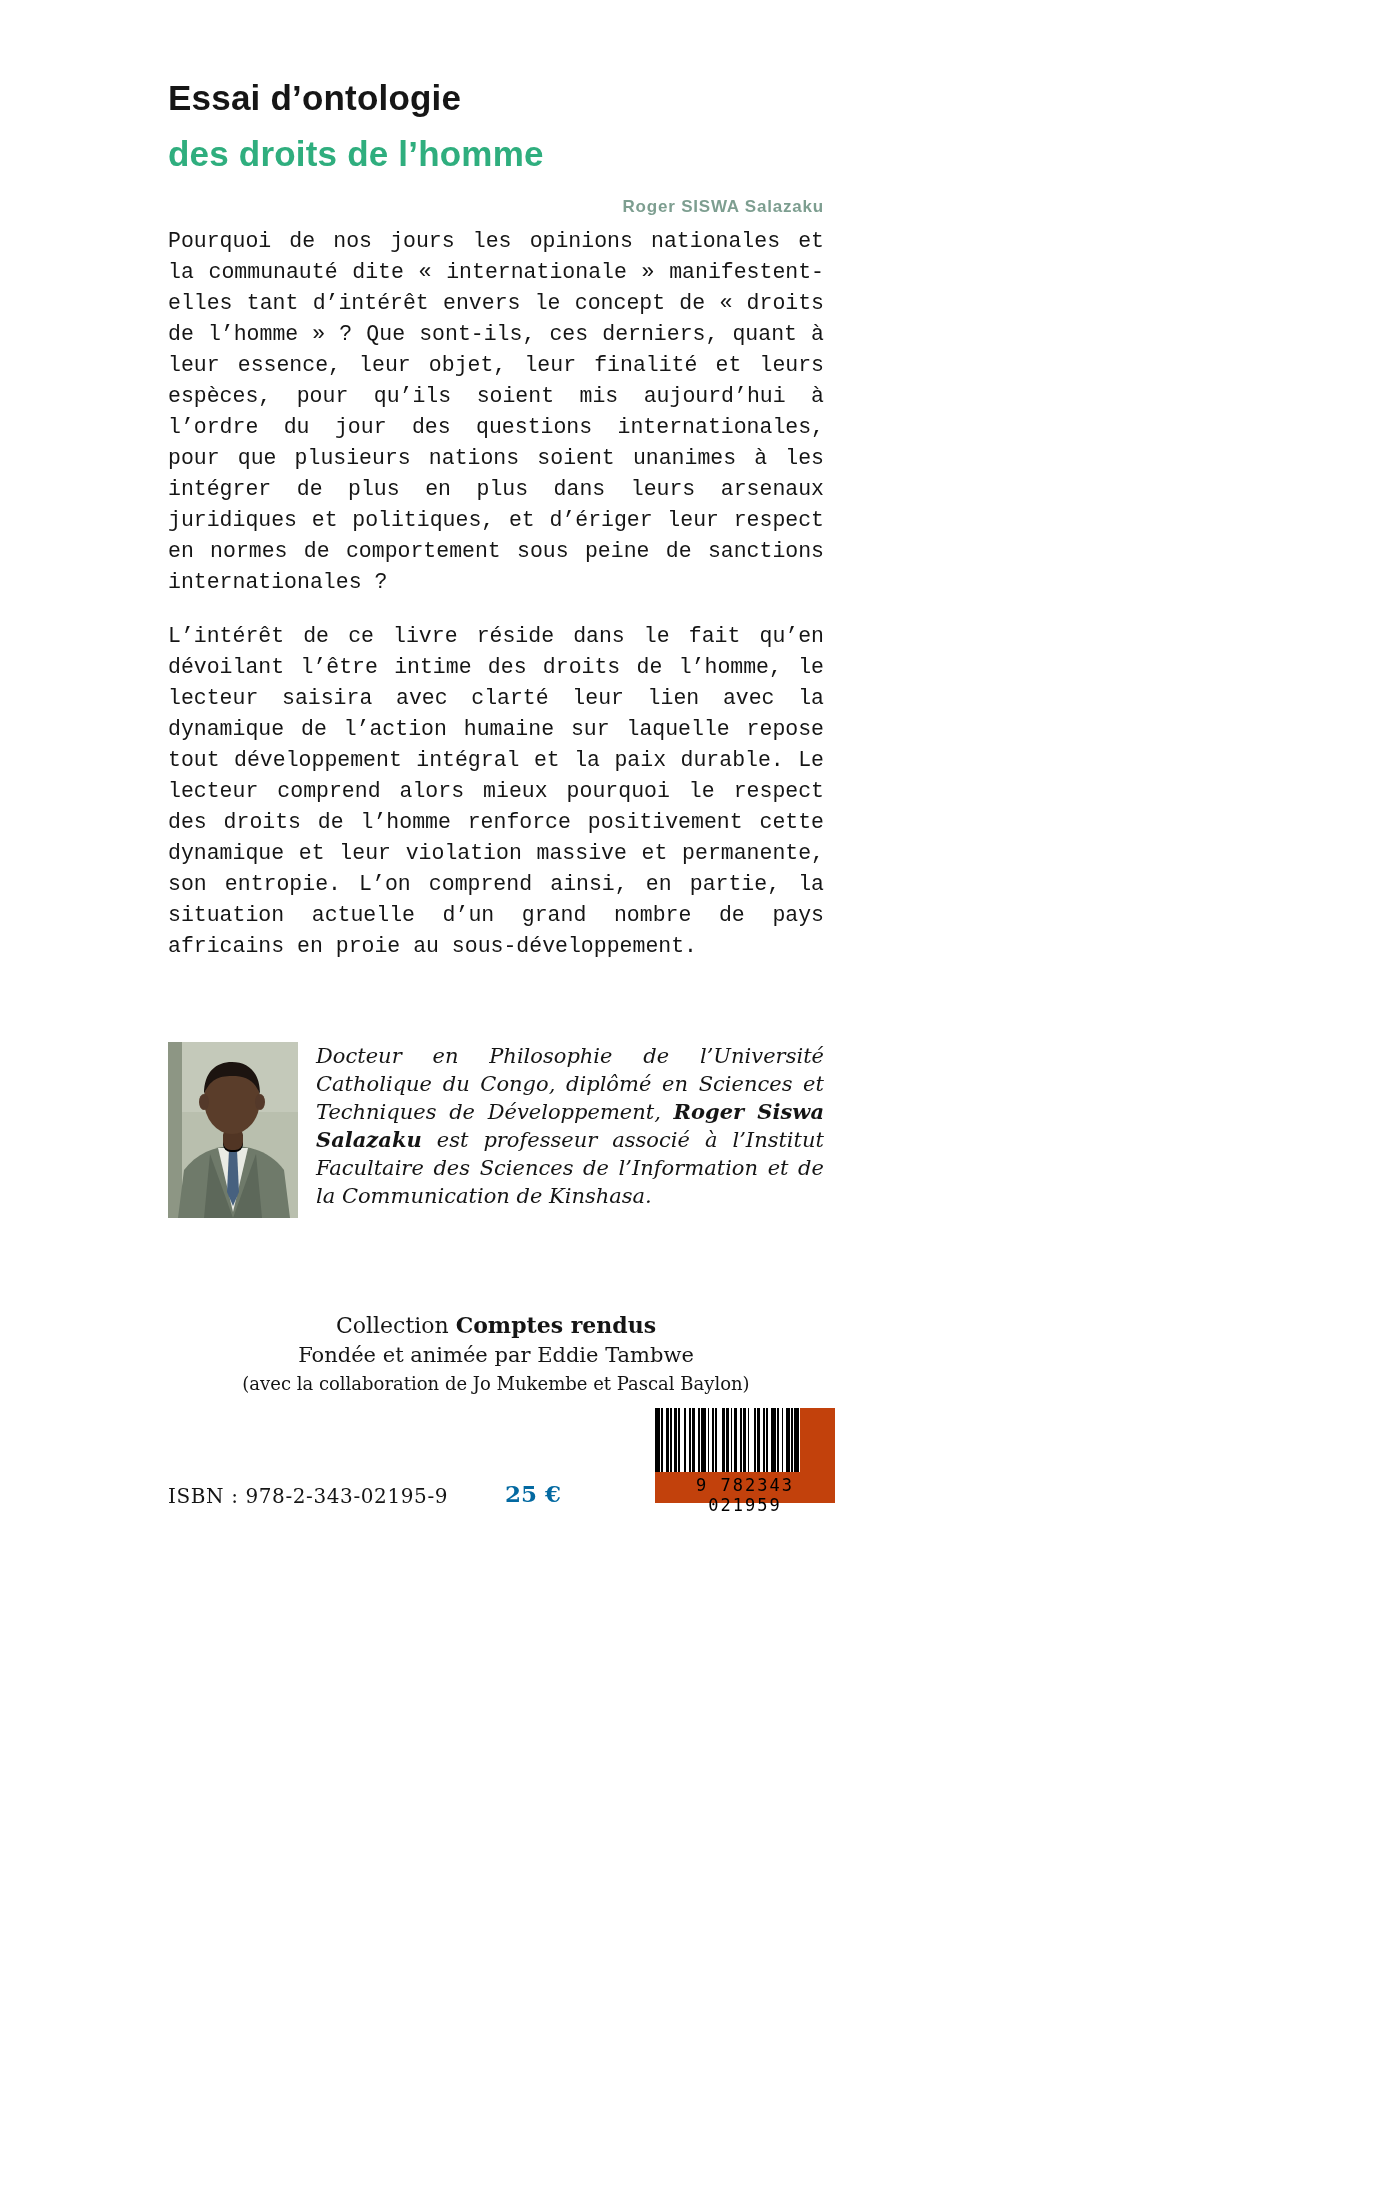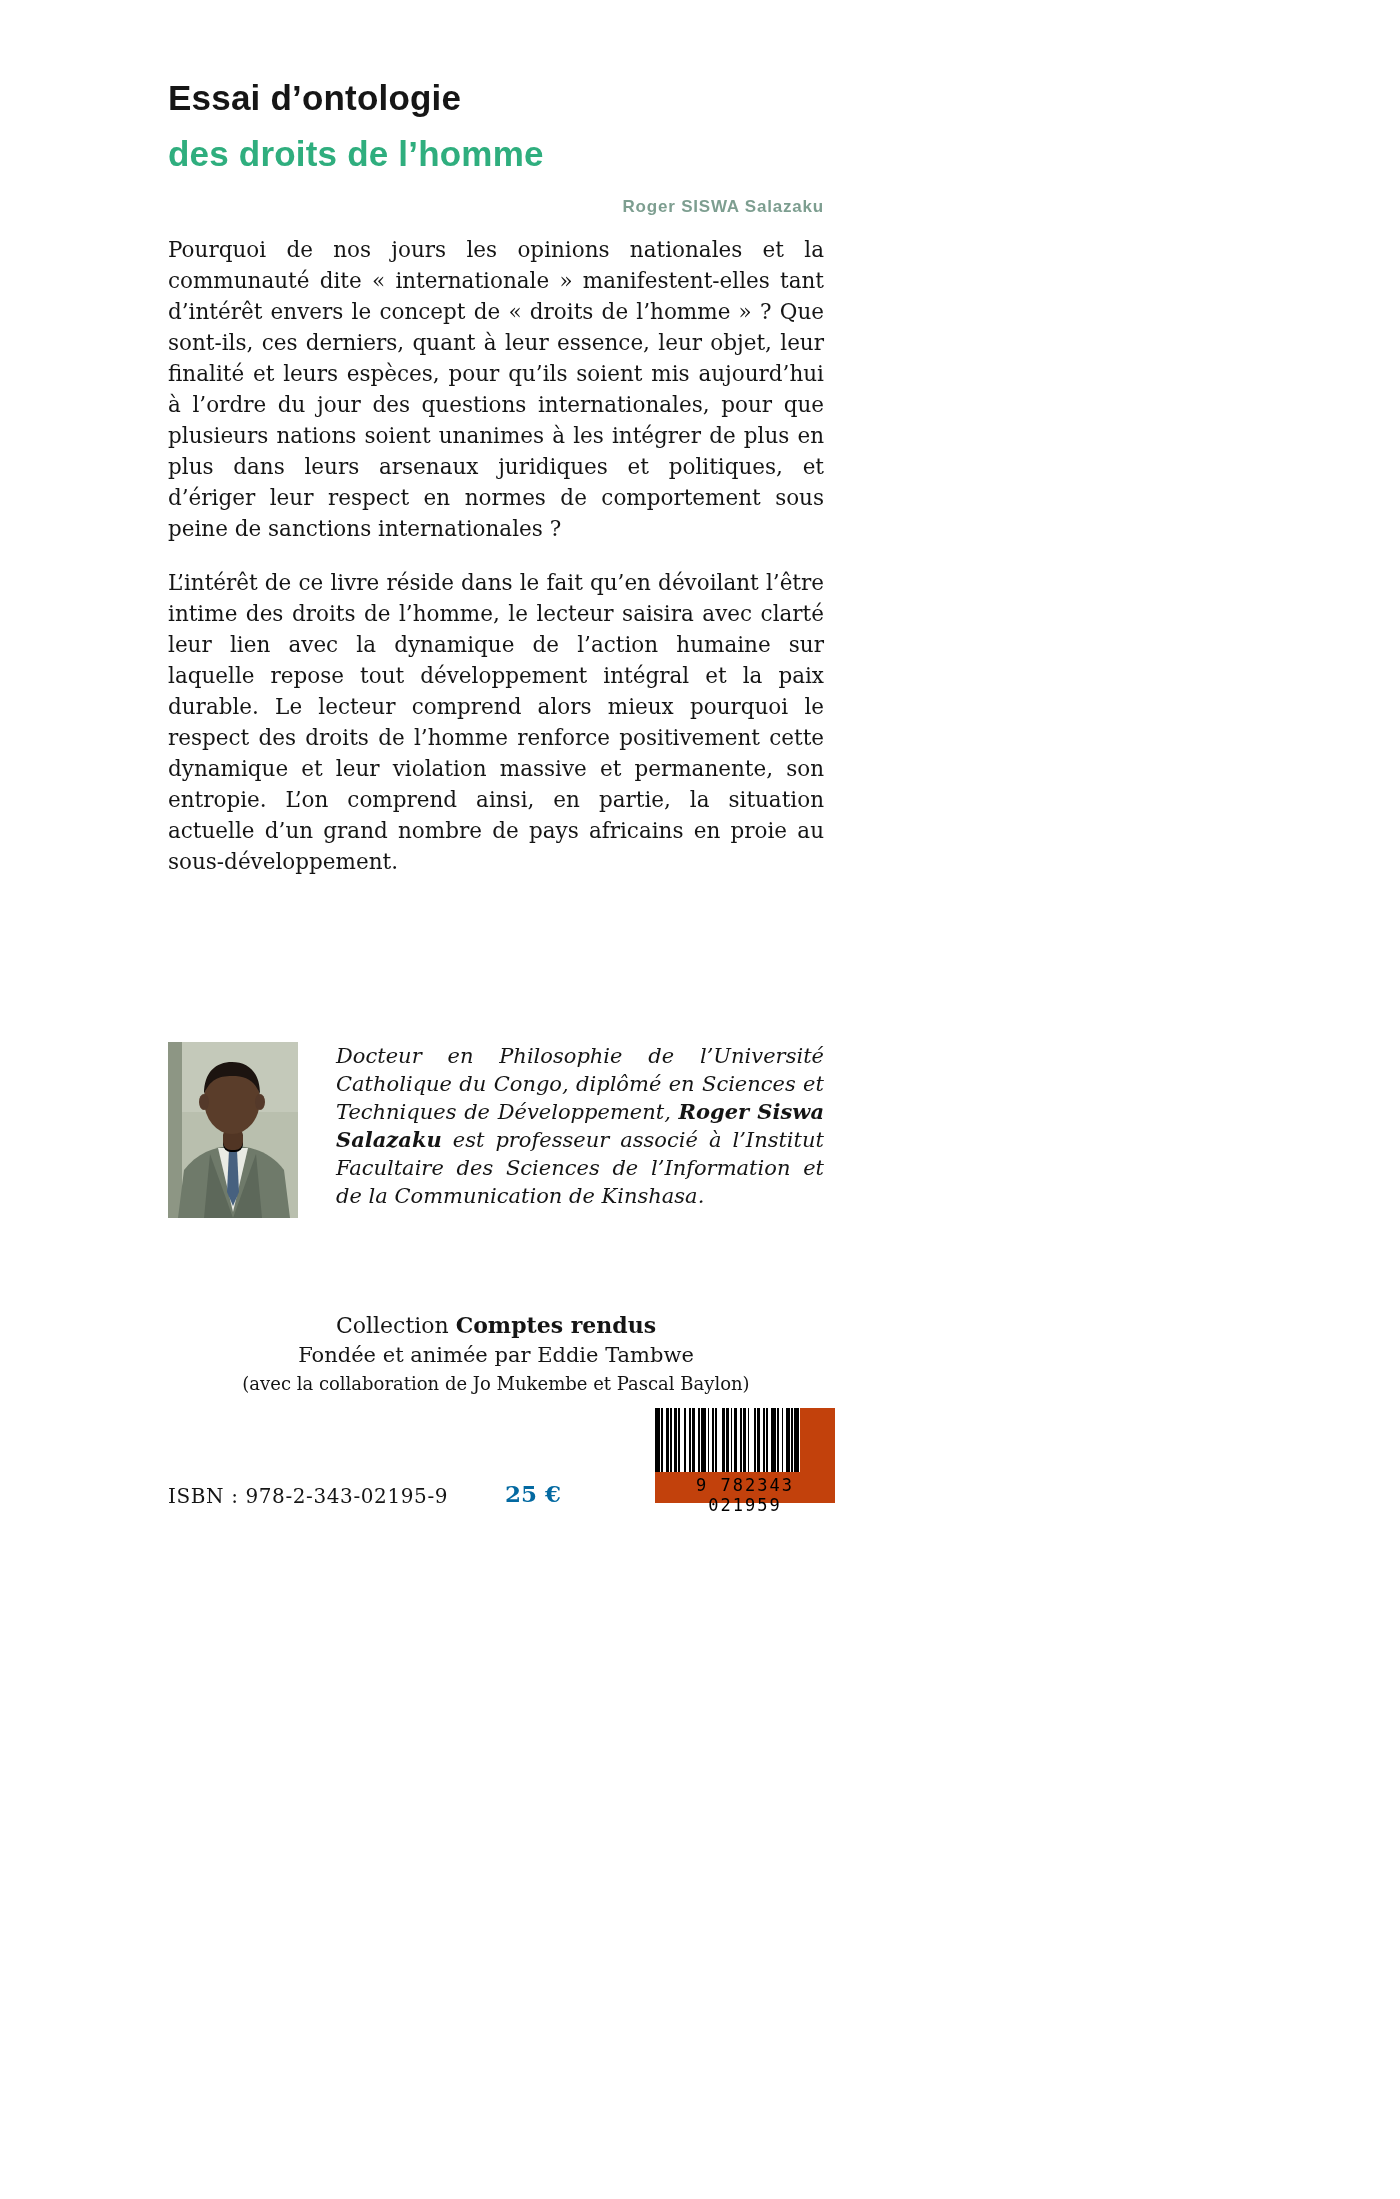--- a/index.html
+++ b/index.html
@@ -44,38 +44,38 @@
     text-align: right;
     font-family: "Liberation Sans", "DejaVu Sans", sans-serif;
     font-weight: 700;
     font-size: 17px;
     letter-spacing: 0.8px;
     color: #7d9e90;
   }
   .body-text {
     position: absolute;
     left: 168px;
-    top: 234px;
-    width: 656px;
+    top: 226px;
+    width: 656px;
+    font-family: Liberation Mono, monospace;
   }
   .body-text p {
     margin: 0 0 23px 0;
     font-size: 21.5px;
     line-height: 31px;
     text-align: justify;
     color: #151515;
   }
   .bio-block {
     position: absolute;
     left: 168px;
     top: 1042px;
     width: 656px;
     display: flex;
     align-items: flex-start;
-    gap: 20px;
   }
   .photo {
     flex: 0 0 130px;
     width: 130px;
     height: 176px;
     overflow: hidden;
     background: #aeb5a4;
   }
   .bio-text {
     margin-left: 18px;

